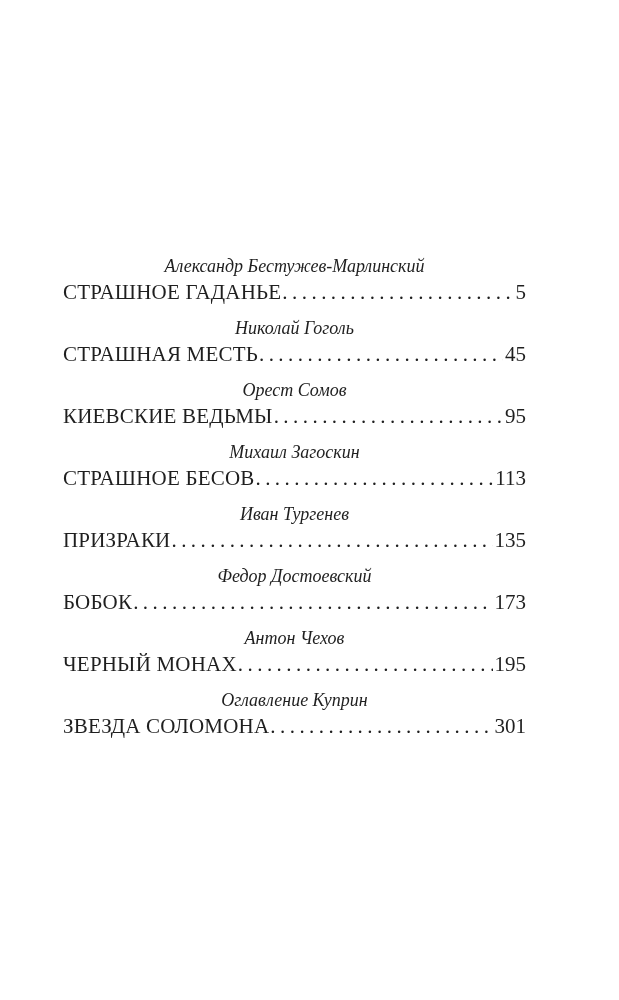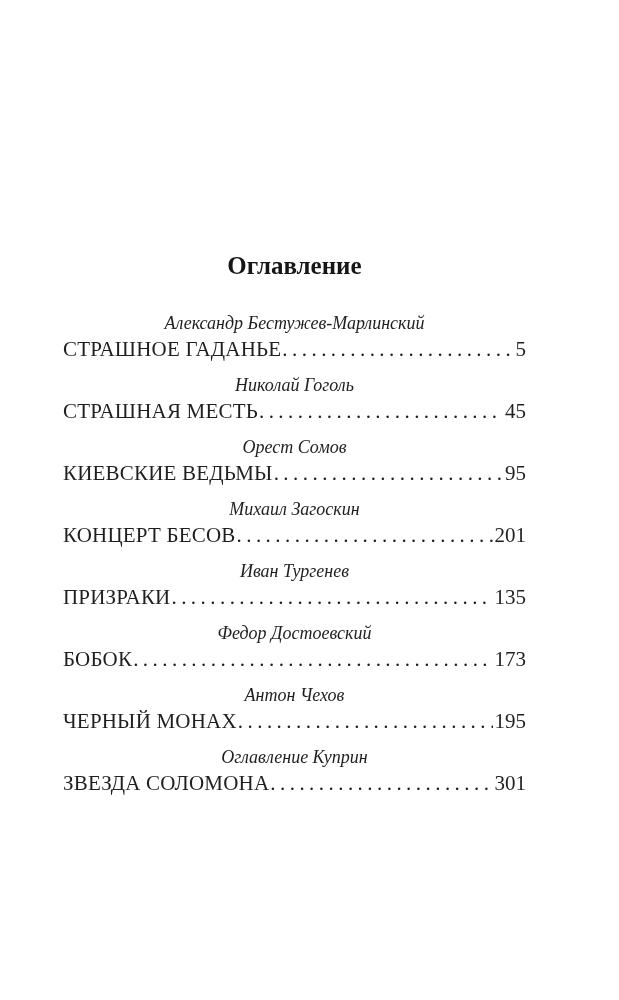--- a/index.html
+++ b/index.html
@@ -67,21 +67,20 @@
   }
   .toc-page-num {
     flex: 0 0 auto;
     white-space: nowrap;
   }
 </style>
 </head>
 <body>
 
 <div class="book-page">
-  <h1 class="toc-heading">Оглавление</h1>
 
   <div class="toc-list">
   <div class="toc-entry">
     <div class="toc-author">Александр Бестужев-Марлинский</div>
     <div class="toc-row">
       <span class="toc-work-title">СТРАШНОЕ ГАДАНЬЕ</span>
       <span class="dot-leader"></span>
       <span class="toc-page-num">5</span>
     </div>
   </div>
@@ -100,23 +99,23 @@
     <div class="toc-row">
       <span class="toc-work-title">КИЕВСКИЕ ВЕДЬМЫ</span>
       <span class="dot-leader"></span>
       <span class="toc-page-num">95</span>
     </div>
   </div>
 
   <div class="toc-entry">
     <div class="toc-author">Михаил Загоскин</div>
     <div class="toc-row">
-      <span class="toc-work-title">КОНЦЕРТ БЕСОВ</span>
+      <span class="toc-work-title">СТРАШНОЕ БЕСОВ</span>
       <span class="dot-leader"></span>
-      <span class="toc-page-num">201</span>
+      <span class="toc-page-num">113</span>
     </div>
   </div>
 
   <div class="toc-entry">
     <div class="toc-author">Иван Тургенев</div>
     <div class="toc-row">
       <span class="toc-work-title">ПРИЗРАКИ</span>
       <span class="dot-leader"></span>
       <span class="toc-page-num">135</span>
     </div>

